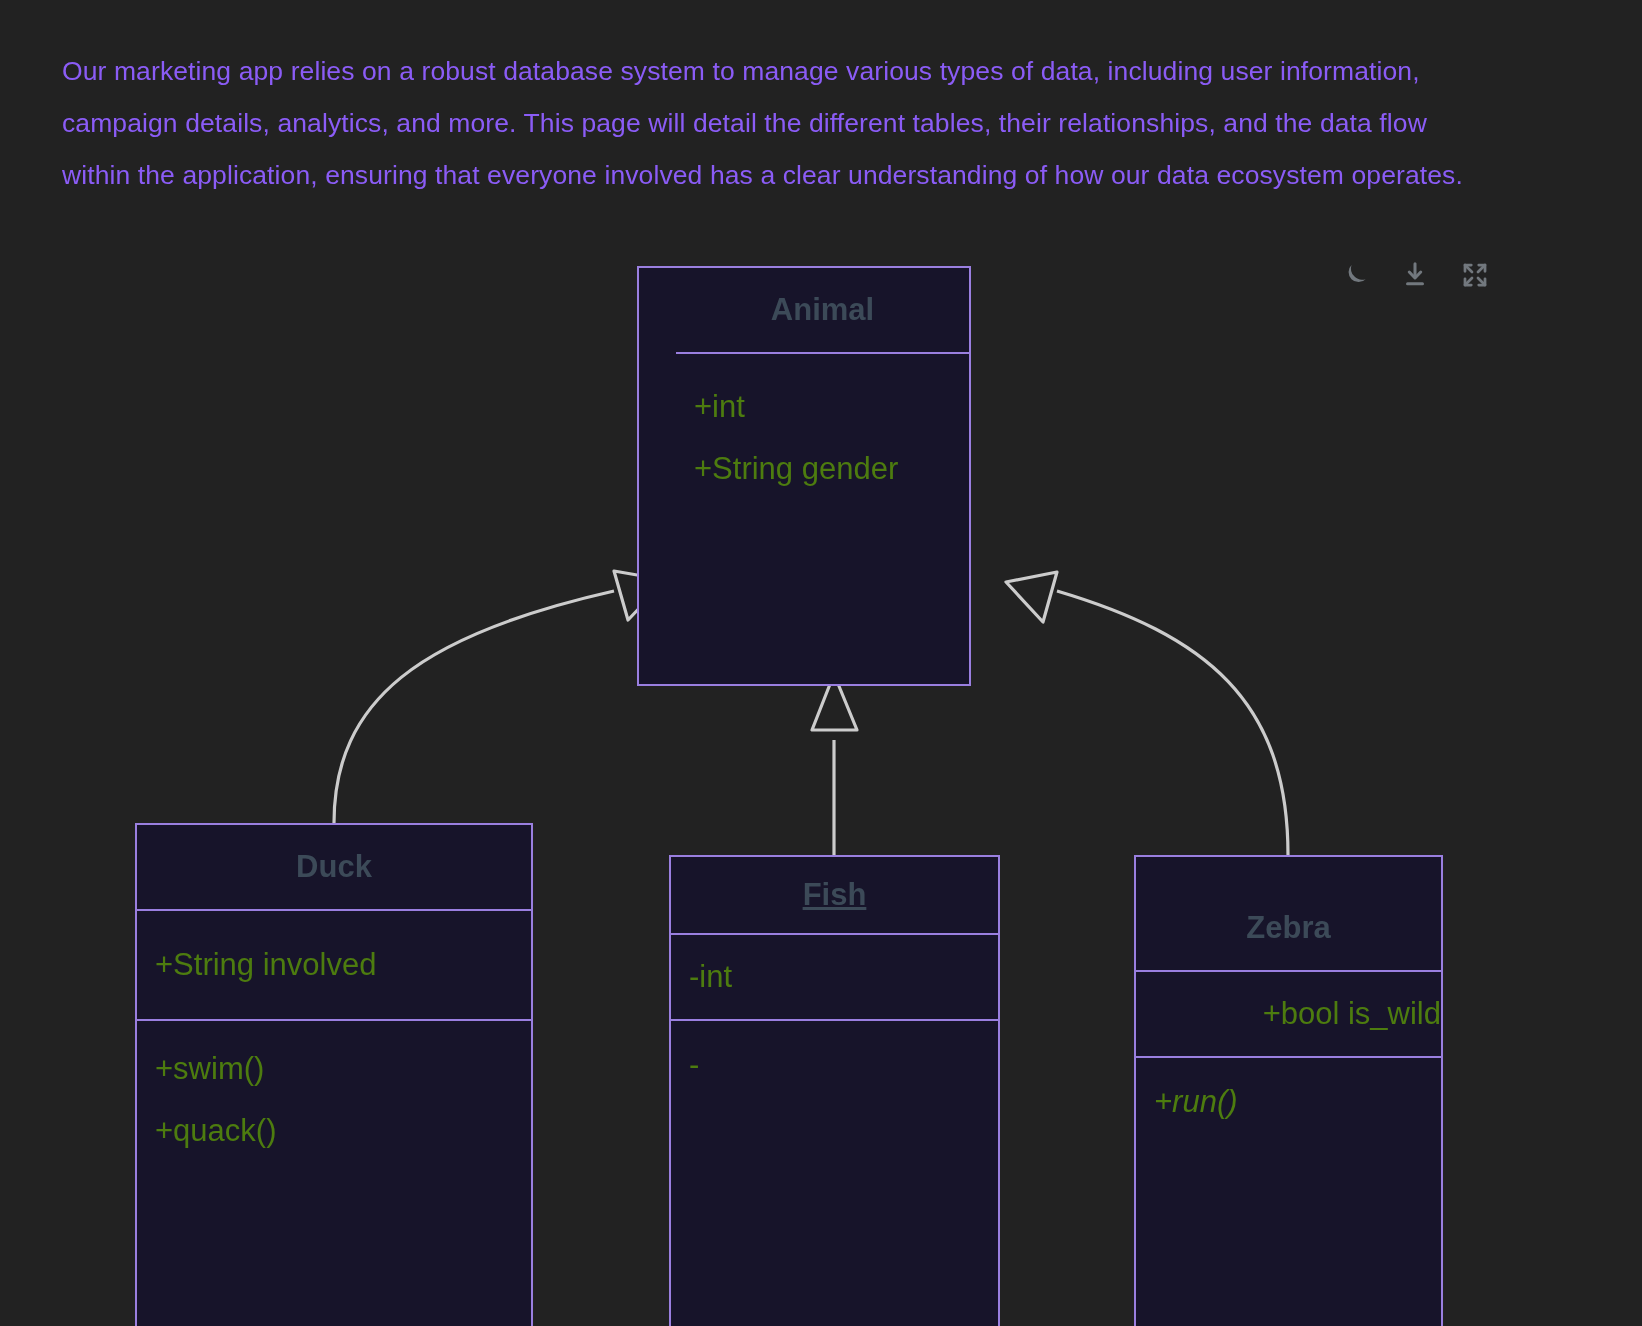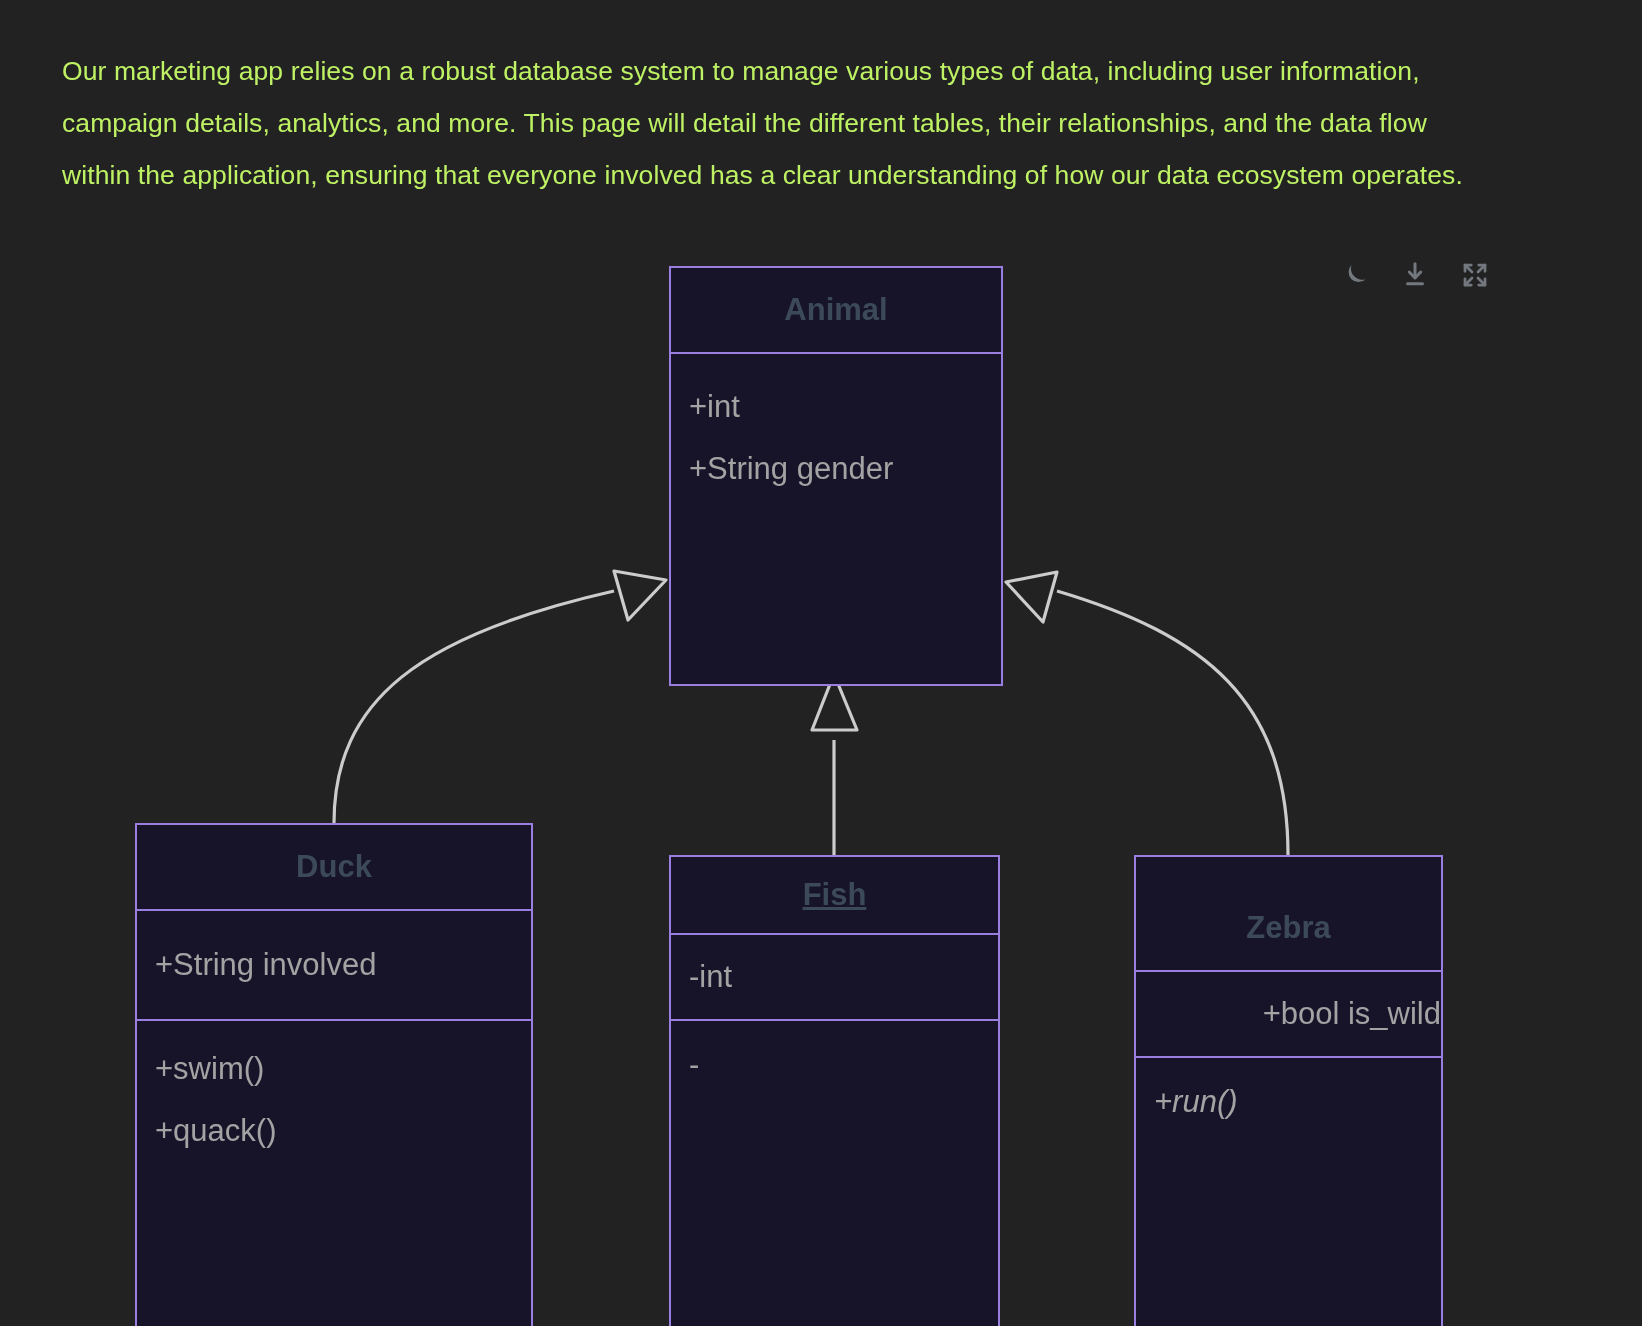--- a/index.html
+++ b/index.html
@@ -17,21 +17,21 @@
   }
 
   
   #intro-paragraph {
     position: absolute;
     left: 62px;
     top: 18px;
     width: 1420px;
     font-size: 26.5px;
     line-height: 52px;
-    color: #bef264;
+    color: #8b5cf6;
     letter-spacing: 0.1px;
   }
 
   
   #diagram-surface {
     position: absolute;
     left: 0;
     top: 230px;
     width: 1642px;
     height: 1096px;
@@ -91,26 +91,26 @@
     border-top: 2px solid #9a7fe0;
     box-sizing: border-box;
     padding: 0 0 0 18px;
     display: flex;
     flex-direction: column;
     justify-content: center;
   }
   .uml-row {
     font-size: 31px;
     line-height: 62px;
-    color: #a3a3a3;
+    color: #4d7c0f;
     white-space: nowrap;
   }
 
   
-  #class-animal  { left: 669px;  top: 36px;  width: 334px; height: 420px; }
+  #class-animal  { left: 637px;  top: 36px;  width: 334px; height: 420px; padding-left: 37px; }
   #class-animal  .uml-title   { height: 84px; }
   #class-animal  .attrs       { height: 170px; }
   #class-animal  .methods     { height: 164px; }
 
   #class-duck    { left: 135px;  top: 593px; width: 398px; height: 584px; }
   #class-duck    .uml-title   { height: 84px; }
   #class-duck    .attrs       { height: 110px; }
   #class-duck    .methods     { height: 160px; }
 
   #class-fish    { left: 669px;  top: 625px; width: 331px; height: 515px; }

